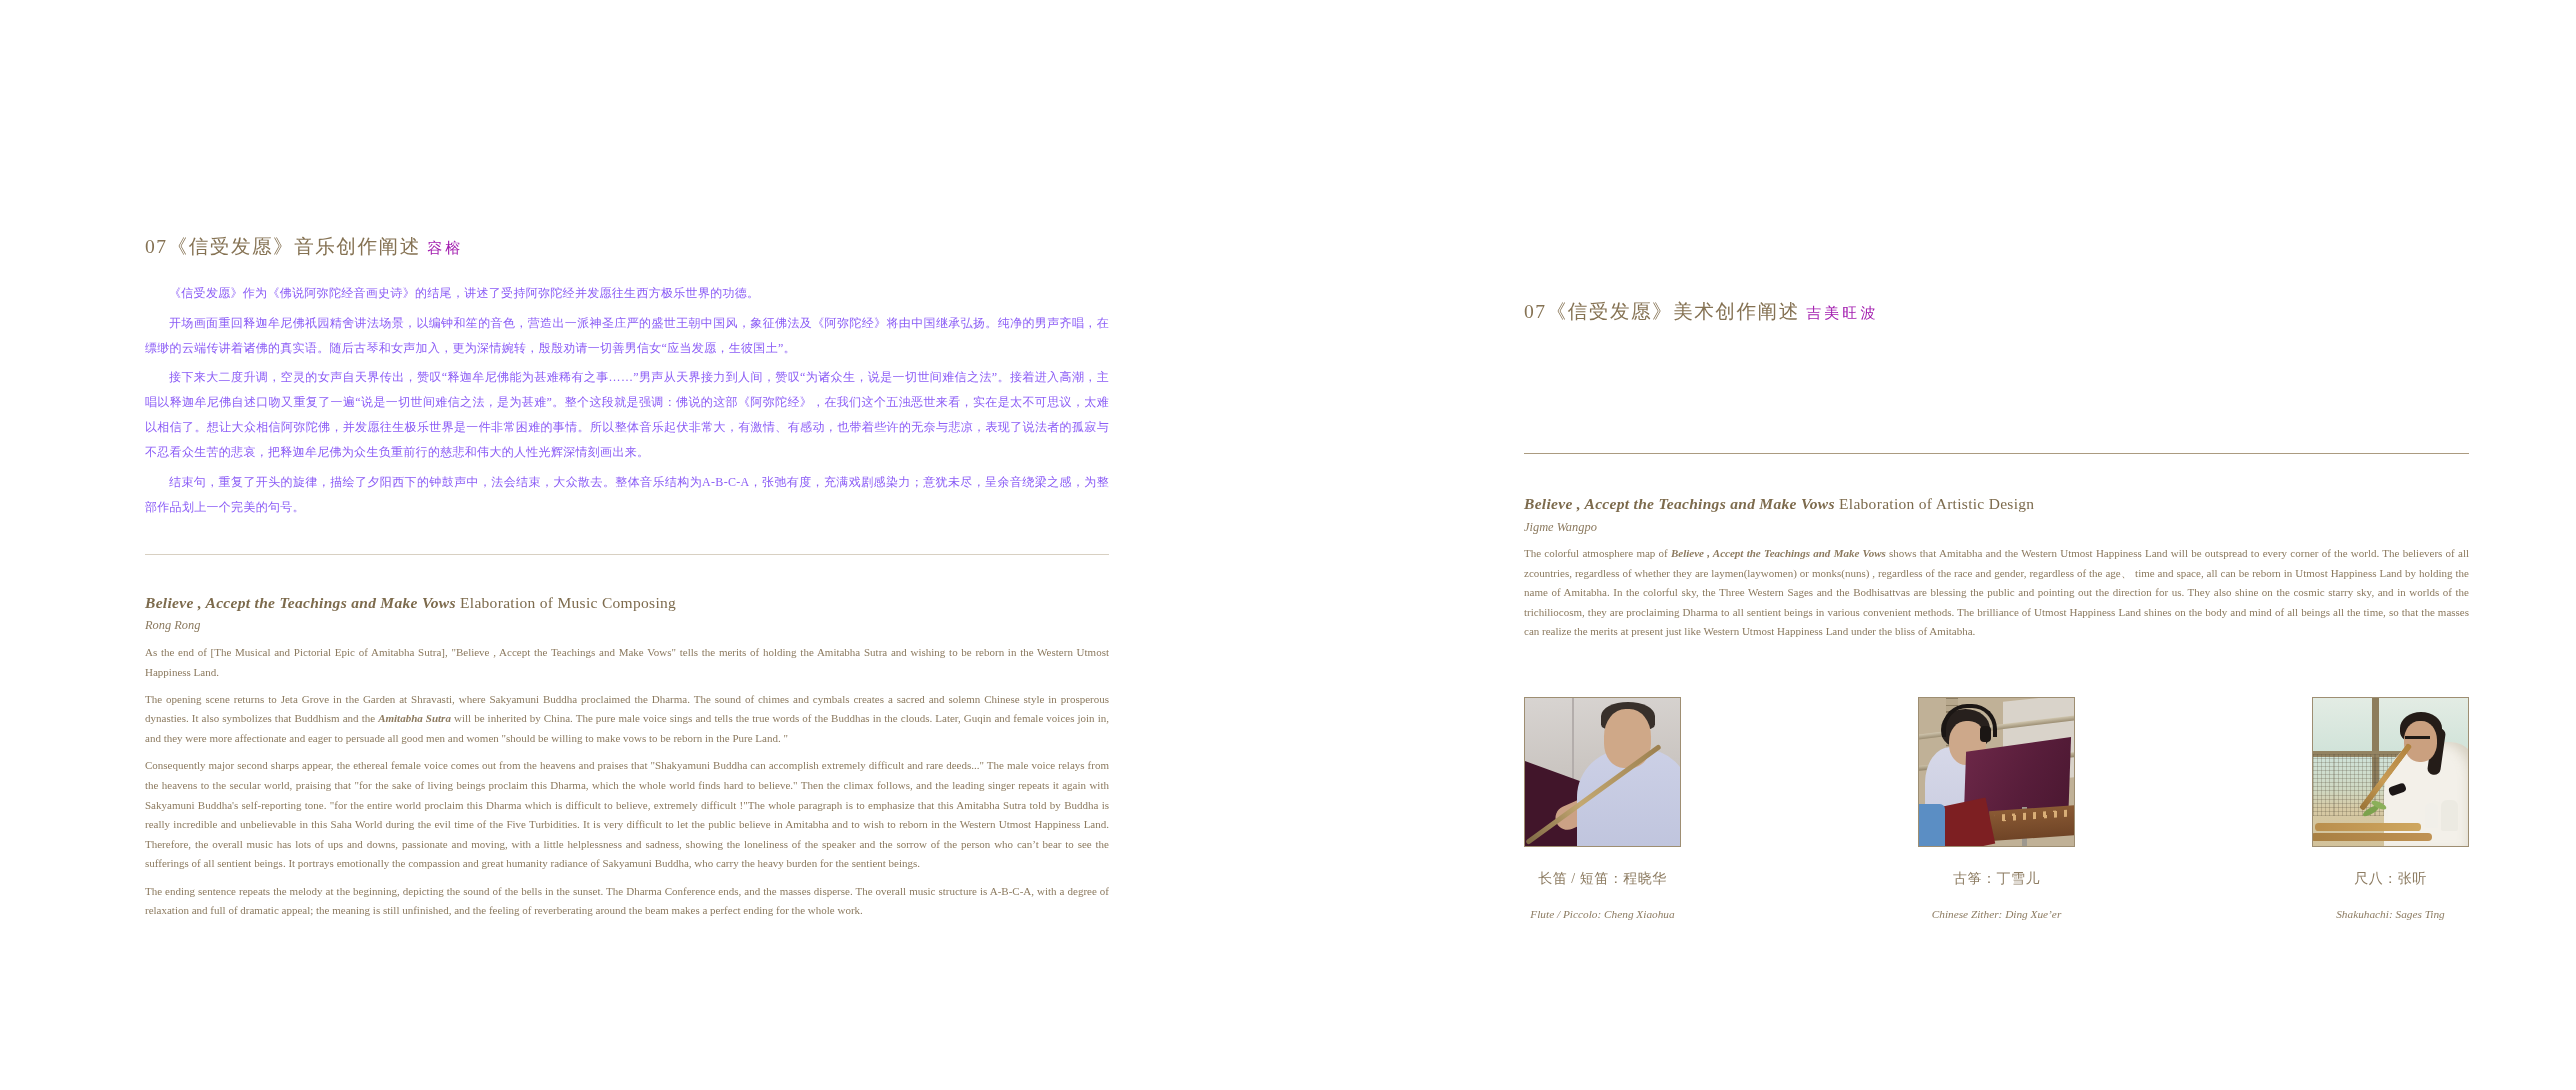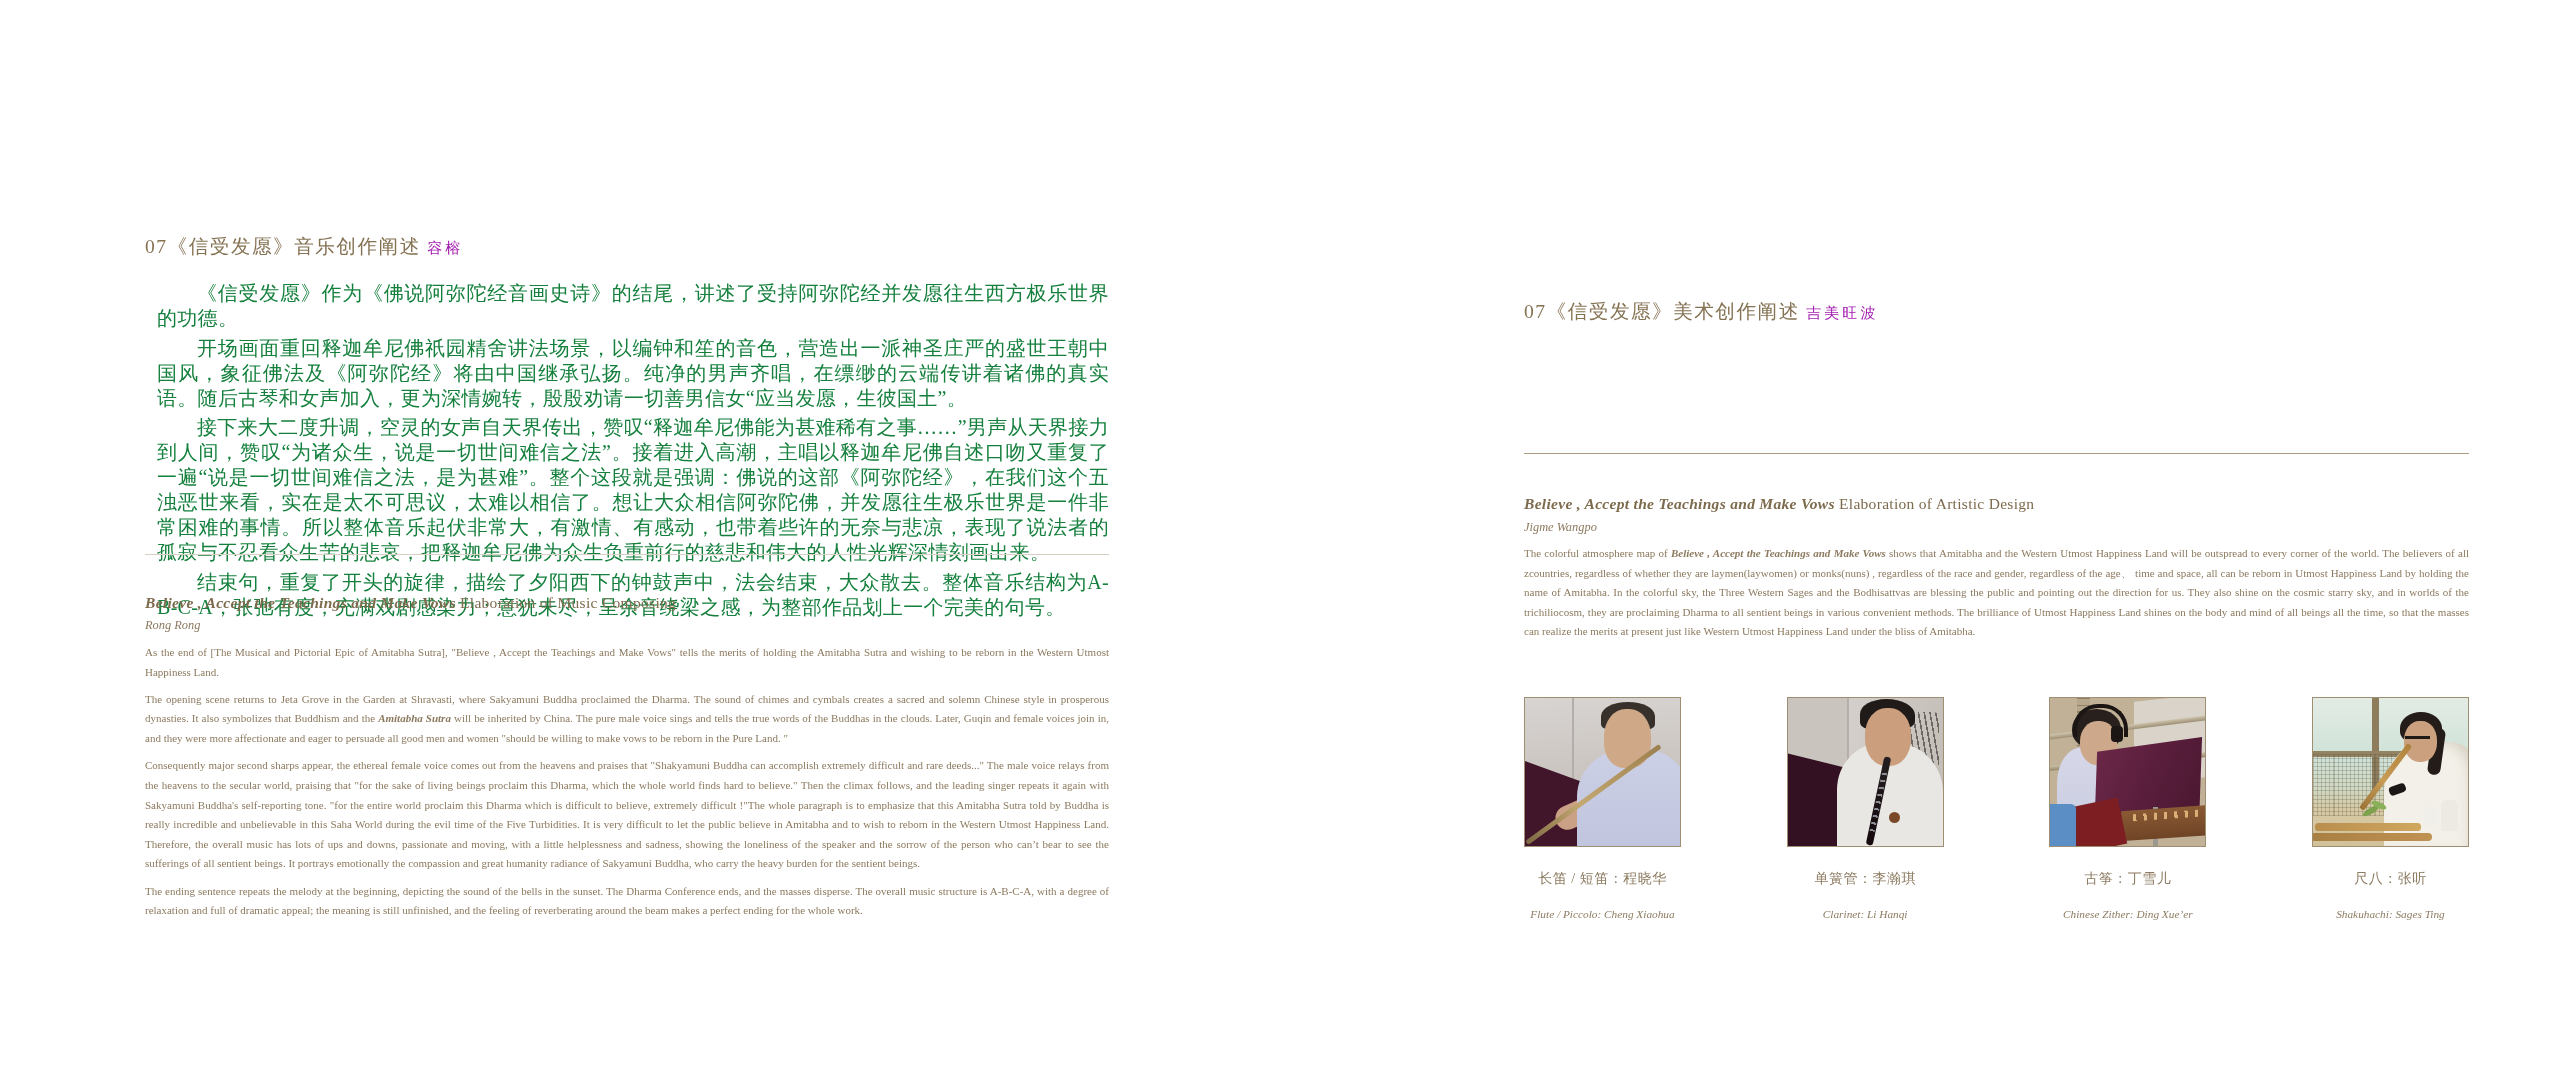--- a/index.html
+++ b/index.html
@@ -5,21 +5,21 @@
   html,body{margin:0;padding:0;background:#ffffff;}
   body{width:2582px;height:1091px;position:relative;font-family:"Liberation Serif","DejaVu Serif",serif;-webkit-font-smoothing:antialiased;}
   .spread{position:absolute;inset:0;background:#ffffff;overflow:hidden;}
   .page{position:absolute;}
   .page-left{left:145px;top:233px;width:964px;height:824px;}
   .page-right{left:1524px;top:298px;width:945px;height:773px;}
 
   h1.cn-title{position:absolute;top:0;left:0;margin:0;font-size:19.6px;font-weight:normal;color:#857253;letter-spacing:1.5px;white-space:nowrap;}
   h1.cn-title .author{font-size:15px;letter-spacing:3.1px;color:#a21caf;}
 
-  .cn-text{position:absolute;left:12px;right:0;font-size:20px;line-height:25px;color:#15803d;text-align:justify;letter-spacing:0.3px;}
+  .cn-text{position:absolute;left:0;right:0;font-size:12px;line-height:25px;color:#8b5cf6;text-align:justify;letter-spacing:0.3px;}
   .page-left .cn-text{top:48px;}
   .page-right .cn-text{top:45px;}
   .cn-text p{margin:0 0 4.6px 0;text-indent:2em;}
 
   .divider{position:absolute;left:0;right:0;height:0;border-top:1px solid #d8d0c2;}
   .page-left .divider{top:321px;}
   .page-right .divider{top:155px;border-top-color:#ab9b80;}
 
   h2.en-heading{position:absolute;left:0;margin:0;font-size:15.5px;font-weight:normal;color:#7d6b4d;letter-spacing:0.3px;white-space:nowrap;text-align:center;}
   .page-left h2.en-heading{top:361px;}
@@ -164,35 +164,20 @@
           <div class="arm"></div>
           <div class="shirt"></div>
           <div class="hair"></div>
           <div class="head"></div>
           <div class="flute"></div>
         </div>
         <figcaption class="cap-cn">长笛 / 短笛：程晓华</figcaption>
         <figcaption class="cap-en">Flute / Piccolo: Cheng Xiaohua</figcaption>
       </figure>
 
-      <figure>
-        <div class="photo ph2">
-          <div class="pillar"></div>
-          <div class="cables"></div>
-          <div class="stand"></div>
-          <div class="shirt"></div>
-          <div class="hair"></div>
-          <div class="head"></div>
-          <div class="clarinet"></div>
-          <div class="keys"></div>
-          <div class="watch"></div>
-        </div>
-        <figcaption class="cap-cn">单簧管：李瀚琪</figcaption>
-        <figcaption class="cap-en">Clarinet: Li Hanqi</figcaption>
-      </figure>
 
       <figure>
         <div class="photo ph3">
           <div class="sheet"></div>
           <div class="pipe1"></div>
           <div class="pipe2"></div>
           <div class="post"></div>
           <div class="shirt"></div>
           <div class="hair"></div>
           <div class="head"></div>

